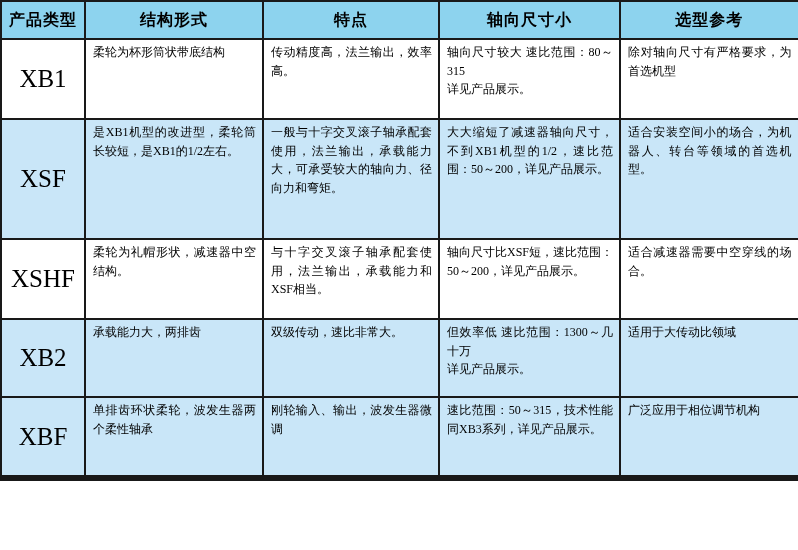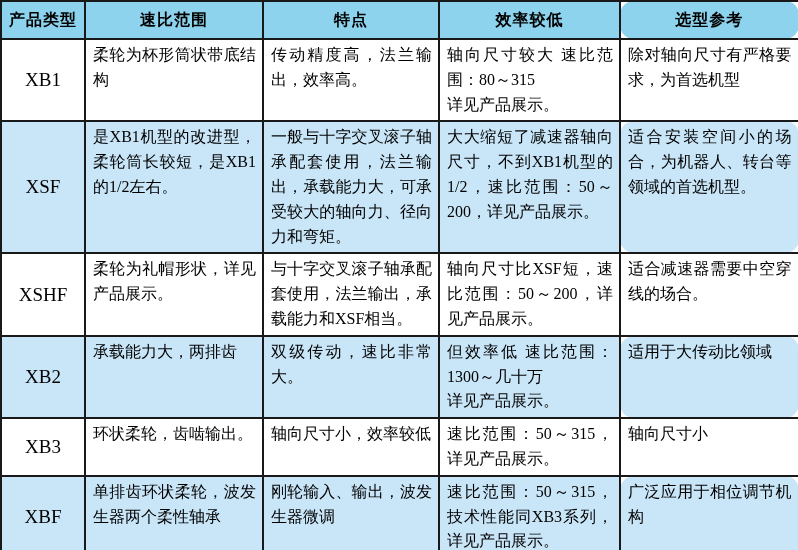--- a/index.html
+++ b/index.html
@@ -12,42 +12,42 @@
   }
   table {
     border-collapse: collapse;
     width: 798px;
     table-layout: fixed;
   }
   th, td {
     border: 2px solid var(--border, #191919);
     overflow: hidden;
   }
-  th:last-child, td:last-child { border-right: 3px solid var(--border, #191919); border-radius: 14px; }
+  th:last-child, td:last-child { border-right: 3px solid var(--border, #191919); }
   thead th {
     background: var(--header-bg, #8dd3ee);
     font-family: "Liberation Sans", "DejaVu Sans", sans-serif;
     font-weight: bold;
     font-size: 16px;
     height: 34px;
     text-align: center;
     vertical-align: middle;
     letter-spacing: 1px;
     margin-top: 29px;
   }
   td.type {
     text-align: center;
     vertical-align: middle;
-    font-size: 19px;
+    font-size: 25px;
     background: var(--row-bg, #fff);
   }
   td.body {
     vertical-align: top;
     padding: 3px 6px 3px 7px;
-    font-size: 16px;
+    font-size: 12px;
     line-height: 1.55;
     text-align: justify;
     background: var(--row-bg, #fff);
   }
   td.pre { white-space: pre-line; }
   tr.alt td { background: var(--alt-row-bg, #c9e6f8); }
   tbody tr:last-child th, tbody tr:last-child td { border-bottom: 6px solid var(--border, #191919); }
   tr.rh0 { height: 80px; }
   tr.rh1 { height: 120px; }
   tr.rh2 { height: 80px; }
@@ -62,23 +62,23 @@
   <colgroup>
     <col style="width:84px">
     <col style="width:178px">
     <col style="width:176px">
     <col style="width:181px">
     <col style="width:179px">
   </colgroup>
   <thead>
     <tr>
       <th>产品类型</th>
-      <th>速比范围</th>
+      <th>结构形式</th>
       <th>特点</th>
-      <th>效率较低</th>
+      <th>轴向尺寸小</th>
       <th>选型参考</th>
     </tr>
   </thead>
   <tbody>
     <tr class="rh0">
       <td class="type">XB1</td>
       <td class="body">柔轮为杯形筒状带底结构</td>
       <td class="body">传动精度高，法兰输出，效率高。</td>
       <td class="body pre">轴向尺寸较大 速比范围：80～315
 详见产品展示。</td>
@@ -86,40 +86,33 @@
     </tr>
     <tr class="rh1 alt">
       <td class="type">XSF</td>
       <td class="body">是XB1机型的改进型，柔轮筒长较短，是XB1的1/2左右。</td>
       <td class="body">一般与十字交叉滚子轴承配套使用，法兰输出，承载能力大，可承受较大的轴向力、径向力和弯矩。</td>
       <td class="body pre">大大缩短了减速器轴向尺寸，不到XB1机型的1/2，速比范围：50～200，详见产品展示。</td>
       <td class="body">适合安装空间小的场合，为机器人、转台等领域的首选机型。</td>
     </tr>
     <tr class="rh2">
       <td class="type">XSHF</td>
-      <td class="body">柔轮为礼帽形状，详见产品展示。</td>
+      <td class="body">柔轮为礼帽形状，减速器中空结构。</td>
       <td class="body">与十字交叉滚子轴承配套使用，法兰输出，承载能力和XSF相当。</td>
       <td class="body pre">轴向尺寸比XSF短，速比范围：50～200，详见产品展示。</td>
       <td class="body">适合减速器需要中空穿线的场合。</td>
     </tr>
     <tr class="rh3 alt">
       <td class="type">XB2</td>
       <td class="body">承载能力大，两排齿</td>
       <td class="body">双级传动，速比非常大。</td>
       <td class="body pre">但效率低 速比范围：1300～几十万
 详见产品展示。</td>
       <td class="body">适用于大传动比领域</td>
     </tr>
-    <tr class="rh4">
-      <td class="type">XB3</td>
-      <td class="body">环状柔轮，齿啮输出。</td>
-      <td class="body">轴向尺寸小，效率较低</td>
-      <td class="body pre">速比范围：50～315，详见产品展示。</td>
-      <td class="body">轴向尺寸小</td>
-    </tr>
     <tr class="rh5 alt">
       <td class="type">XBF</td>
       <td class="body">单排齿环状柔轮，波发生器两个柔性轴承</td>
       <td class="body">刚轮输入、输出，波发生器微调</td>
       <td class="body pre">速比范围：50～315，技术性能同XB3系列，详见产品展示。</td>
       <td class="body">广泛应用于相位调节机构</td>
     </tr>
   </tbody>
 </table>
 

